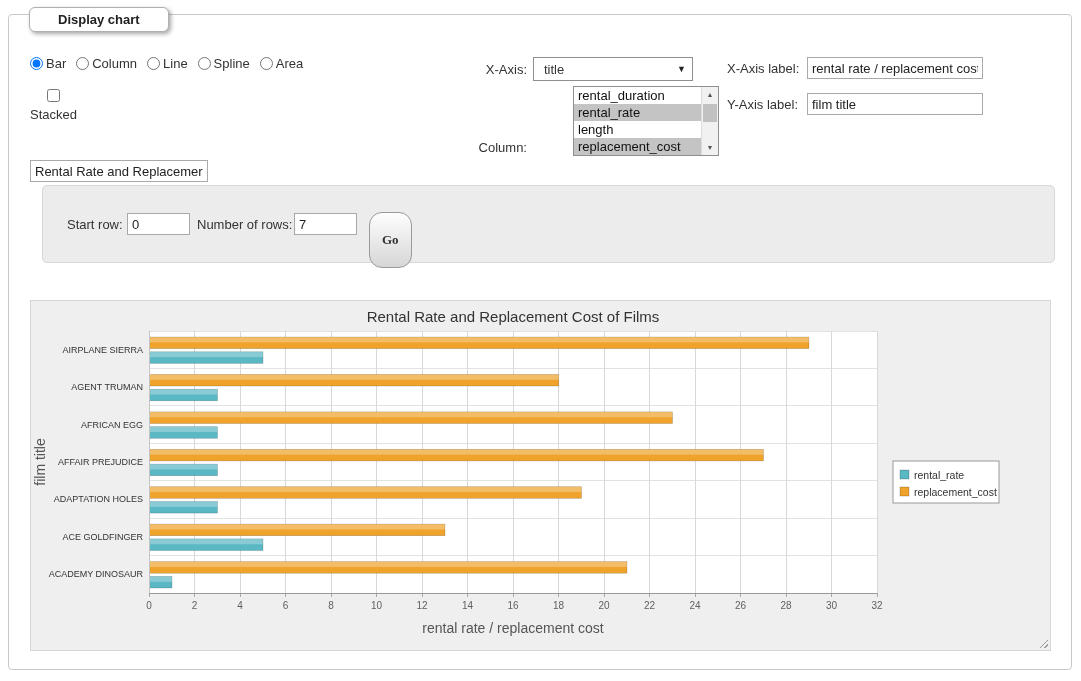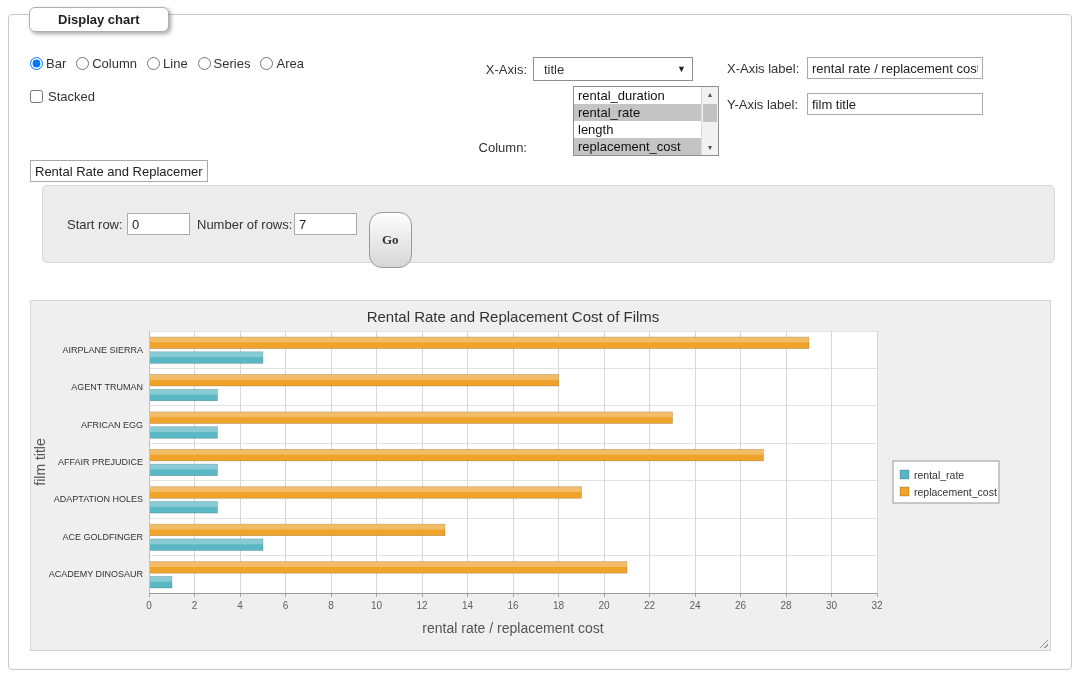--- a/index.html
+++ b/index.html
@@ -14,21 +14,21 @@
   .outer{left:8px;top:14px;width:1062px;height:654px;border:1px solid #c9c9c9;border-radius:4px;}
   .legend-box{
     left:29px;top:7px;background:#fff;border:1px solid #b0b0b0;border-radius:6px;
     box-shadow:2px 2px 4px rgba(0,0,0,.35);padding:4px 28px;font-weight:bold;font-size:13px;color:#222;
   }
 
   
   .radio-row{left:30px;top:56px;display:flex;align-items:flex-start;gap:10px;}
   .radio-item{display:inline-flex;align-items:center;gap:3px;cursor:default;}
   .radio-item input{margin:0;}
-  .stacked-row{left:30px;top:89px;display:flex;align-items:center;gap:5px;}
+  .stacked-row{left:30px;top:89px;display:flex;align-items:center;gap:5px;flex-direction:column;}
   .stacked-row input{margin:0;}
 
   input.text{
     border:1px solid #a9a9a9;padding:1px 4px;height:18px;
     font-family:"Liberation Sans",sans-serif;font-size:13px;color:#222;background:#fff;
   }
   .title-input{left:30px;top:126px;width:168px;margin-top:34px;}
 
   .lbl{color:#333;}
   .xsel-label{left:452px;top:62px;width:75px;text-align:right;}
@@ -102,21 +102,21 @@
     <label class="radio-item">
       <input type="radio" name="ctype" style="">
       <span>Column</span>
     </label>
     <label class="radio-item">
       <input type="radio" name="ctype" style="">
       <span>Line</span>
     </label>
     <label class="radio-item">
       <input type="radio" name="ctype" style="">
-      <span>Series</span>
+      <span>Spline</span>
     </label>
     <label class="radio-item">
       <input type="radio" name="ctype" style="">
       <span>Area</span>
     </label>
   </div>
 
 <label class="abs stacked-row">
   <input type="checkbox" style="">
   <span>Stacked</span>

